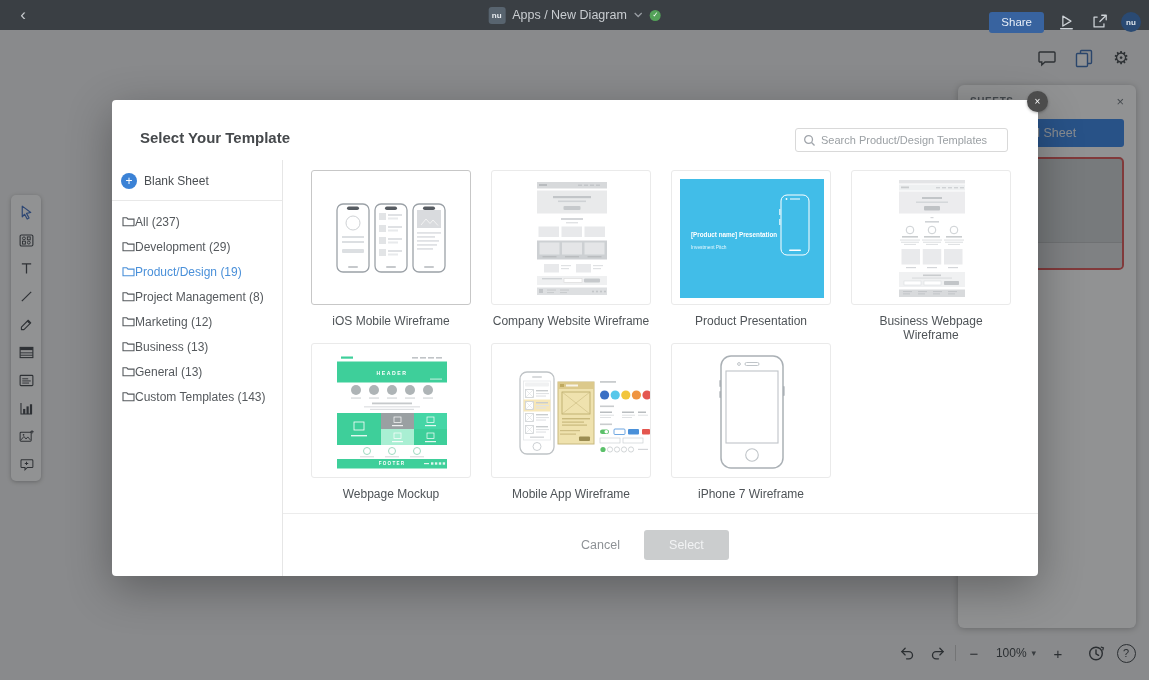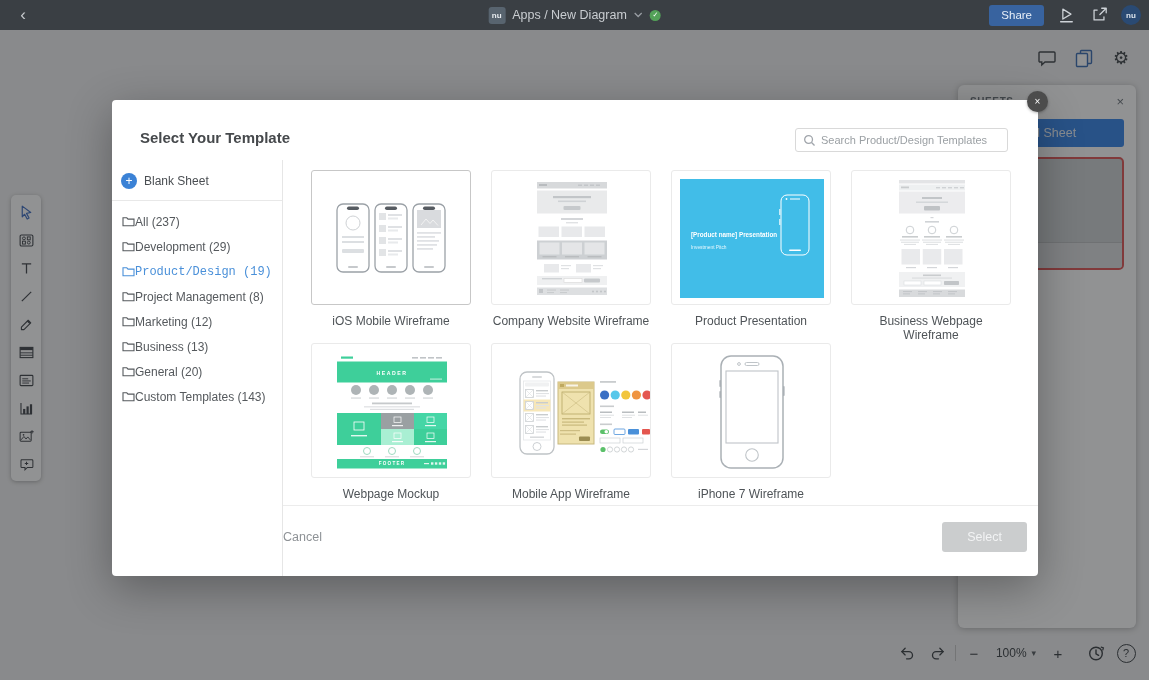--- a/index.html
+++ b/index.html
@@ -6,21 +6,21 @@
   body { background:#555; font-family:"Liberation Sans", sans-serif; }
   .screen { position:relative; width:1149px; height:680px; overflow:hidden; background:#eeeff0; font-family:"Liberation Sans", sans-serif; }
 
   
   .topbar { position:absolute; top:0; left:0; right:0; height:30px; background:#3a3f44; z-index:30; }
   .back-btn { position:absolute; left:10px; top:0; width:26px; height:30px; display:flex; align-items:center; justify-content:center; color:#c6cacd; font-size:17px; cursor:pointer; }
   .doc-title { position:absolute; left:50%; top:0; transform:translateX(-50%); height:30px; display:flex; align-items:center; gap:7px; }
   .doc-logo { width:17px; height:17px; border-radius:3px; background:#58646f; color:#e9edf1; font-size:8px; font-weight:bold; display:flex; align-items:center; justify-content:center; }
   .doc-name { color:#c9cdd1; font-size:12.5px; }
   .saved-dot { width:11px; height:11px; border-radius:50%; background:#53a158; color:#fff; font-size:7px; display:flex; align-items:center; justify-content:center; }
-  .topbar-right { position:absolute; right:8px; top:0; height:30px; display:flex; align-items:center; gap:11px; }
+  .topbar-right { position:absolute; right:8px; top:7px; height:30px; display:flex; align-items:center; gap:11px; }
   .share-btn { height:21px; padding:0 12px; background:#38639f; border-radius:3px; color:#e7eef7; font-size:11.5px; display:flex; align-items:center; cursor:pointer; }
   .tb-icon-btn { width:22px; height:22px; display:flex; align-items:center; justify-content:center; cursor:pointer; }
   .avatar { width:20px; height:20px; border-radius:50%; background:#2a4a73; color:#dfe6ee; font-size:8px; font-weight:bold; display:flex; align-items:center; justify-content:center; cursor:pointer; }
 
   
   .canvas { position:absolute; top:30px; left:0; right:0; bottom:0; background:#f0f0f1; }
 
   .left-toolbar { position:absolute; left:11px; top:165px; width:30px; background:#ffffff; border-radius:5px; box-shadow:0 1px 4px rgba(0,0,0,.28); padding:3px 0; display:flex; flex-direction:column; }
   .lt-btn { width:30px; height:28px; display:flex; align-items:center; justify-content:center; cursor:pointer; }
 
@@ -55,30 +55,30 @@
   .search-box input::placeholder { color:#9ba0a4; }
 
   .modal-body { position:absolute; top:60px; left:0; right:0; bottom:0; display:flex; }
   .m-sidebar { width:171px; border-right:1px solid #e6e6e6; padding-top:8px; }
   .blank-row { display:flex; align-items:center; gap:7px; padding:5px 0 11px 9px; border-bottom:1px solid #e8e8e8; cursor:pointer; }
   .blank-plus { width:16px; height:16px; border-radius:50%; background:#3b82d6; color:#fff; font-size:12px; line-height:1; display:flex; align-items:center; justify-content:center; }
   .blank-label { font-size:12px; color:#4a4e52; }
   .cat-list { padding-top:8px; }
   .cat-item { height:25px; display:flex; align-items:center; gap:0; padding-left:10px; font-size:12px; color:#55595d; cursor:pointer; }
   .cat-item svg { flex:0 0 auto; }
-  .cat-item.active { color:#4a90d9;font-family:Liberation Mono, monospace; }
+  .cat-item.active { color:#4a90d9; }
 
   .m-content { flex:1; position:relative; }
   .tpl-grid { position:absolute; top:10px; left:28px; display:grid; grid-template-columns:repeat(4,160px); column-gap:20px; row-gap:14px;text-align:center; }
   .tpl-cell { width:160px; }
   .tpl-card { width:160px; height:135px; background:#fff; border:1px solid #eaeaea; border-radius:3px; overflow:hidden; cursor:pointer; }
   .tpl-card.hovered { border-color:#c7c7c7; }
   .tpl-name { margin-top:9px; font-size:12px; color:#4f5458; height:15px; }
 
-  .m-footer { position:absolute; left:0; right:0; bottom:8px; height:63px; border-top:1px solid #ececec; display:flex; align-items:center; justify-content:space-between; gap:24px; padding-right:11px; }
+  .m-footer { position:absolute; left:0; right:0; bottom:0; height:63px; border-top:1px solid #ececec; display:flex; align-items:center; justify-content:center; gap:24px; padding-right:11px; }
   .cancel-btn { font-size:12.5px; color:#8e9296; cursor:pointer; }
   .select-btn { width:85px; height:30px; border-radius:3px; background:#cbcdce; color:#f2f3f4; font-size:12.5px; display:flex; align-items:center; justify-content:center; cursor:default; }
 </style>
 </head>
 <body>
 
 <div class="screen">
 
   <div class="canvas">
 
@@ -298,21 +298,21 @@
           <div class="cat-item">
             <svg width="13" height="11" viewBox="0 0 13 11" fill="none" stroke="currentColor" stroke-width="1.1">
                 <path d="M1 1.8h3.8L6 3.1h6v6.6H1z"></path>
               </svg>
             <span>Business (13)</span>
           </div>
           <div class="cat-item">
             <svg width="13" height="11" viewBox="0 0 13 11" fill="none" stroke="currentColor" stroke-width="1.1">
                 <path d="M1 1.8h3.8L6 3.1h6v6.6H1z"></path>
               </svg>
-            <span>General (20)</span>
+            <span>General (13)</span>
           </div>
           <div class="cat-item">
             <svg width="13" height="11" viewBox="0 0 13 11" fill="none" stroke="currentColor" stroke-width="1.1">
                 <path d="M1 1.8h3.8L6 3.1h6v6.6H1z"></path>
               </svg>
             <span>Custom Templates (143)</span>
           </div>
         </div>
       </div>
 

